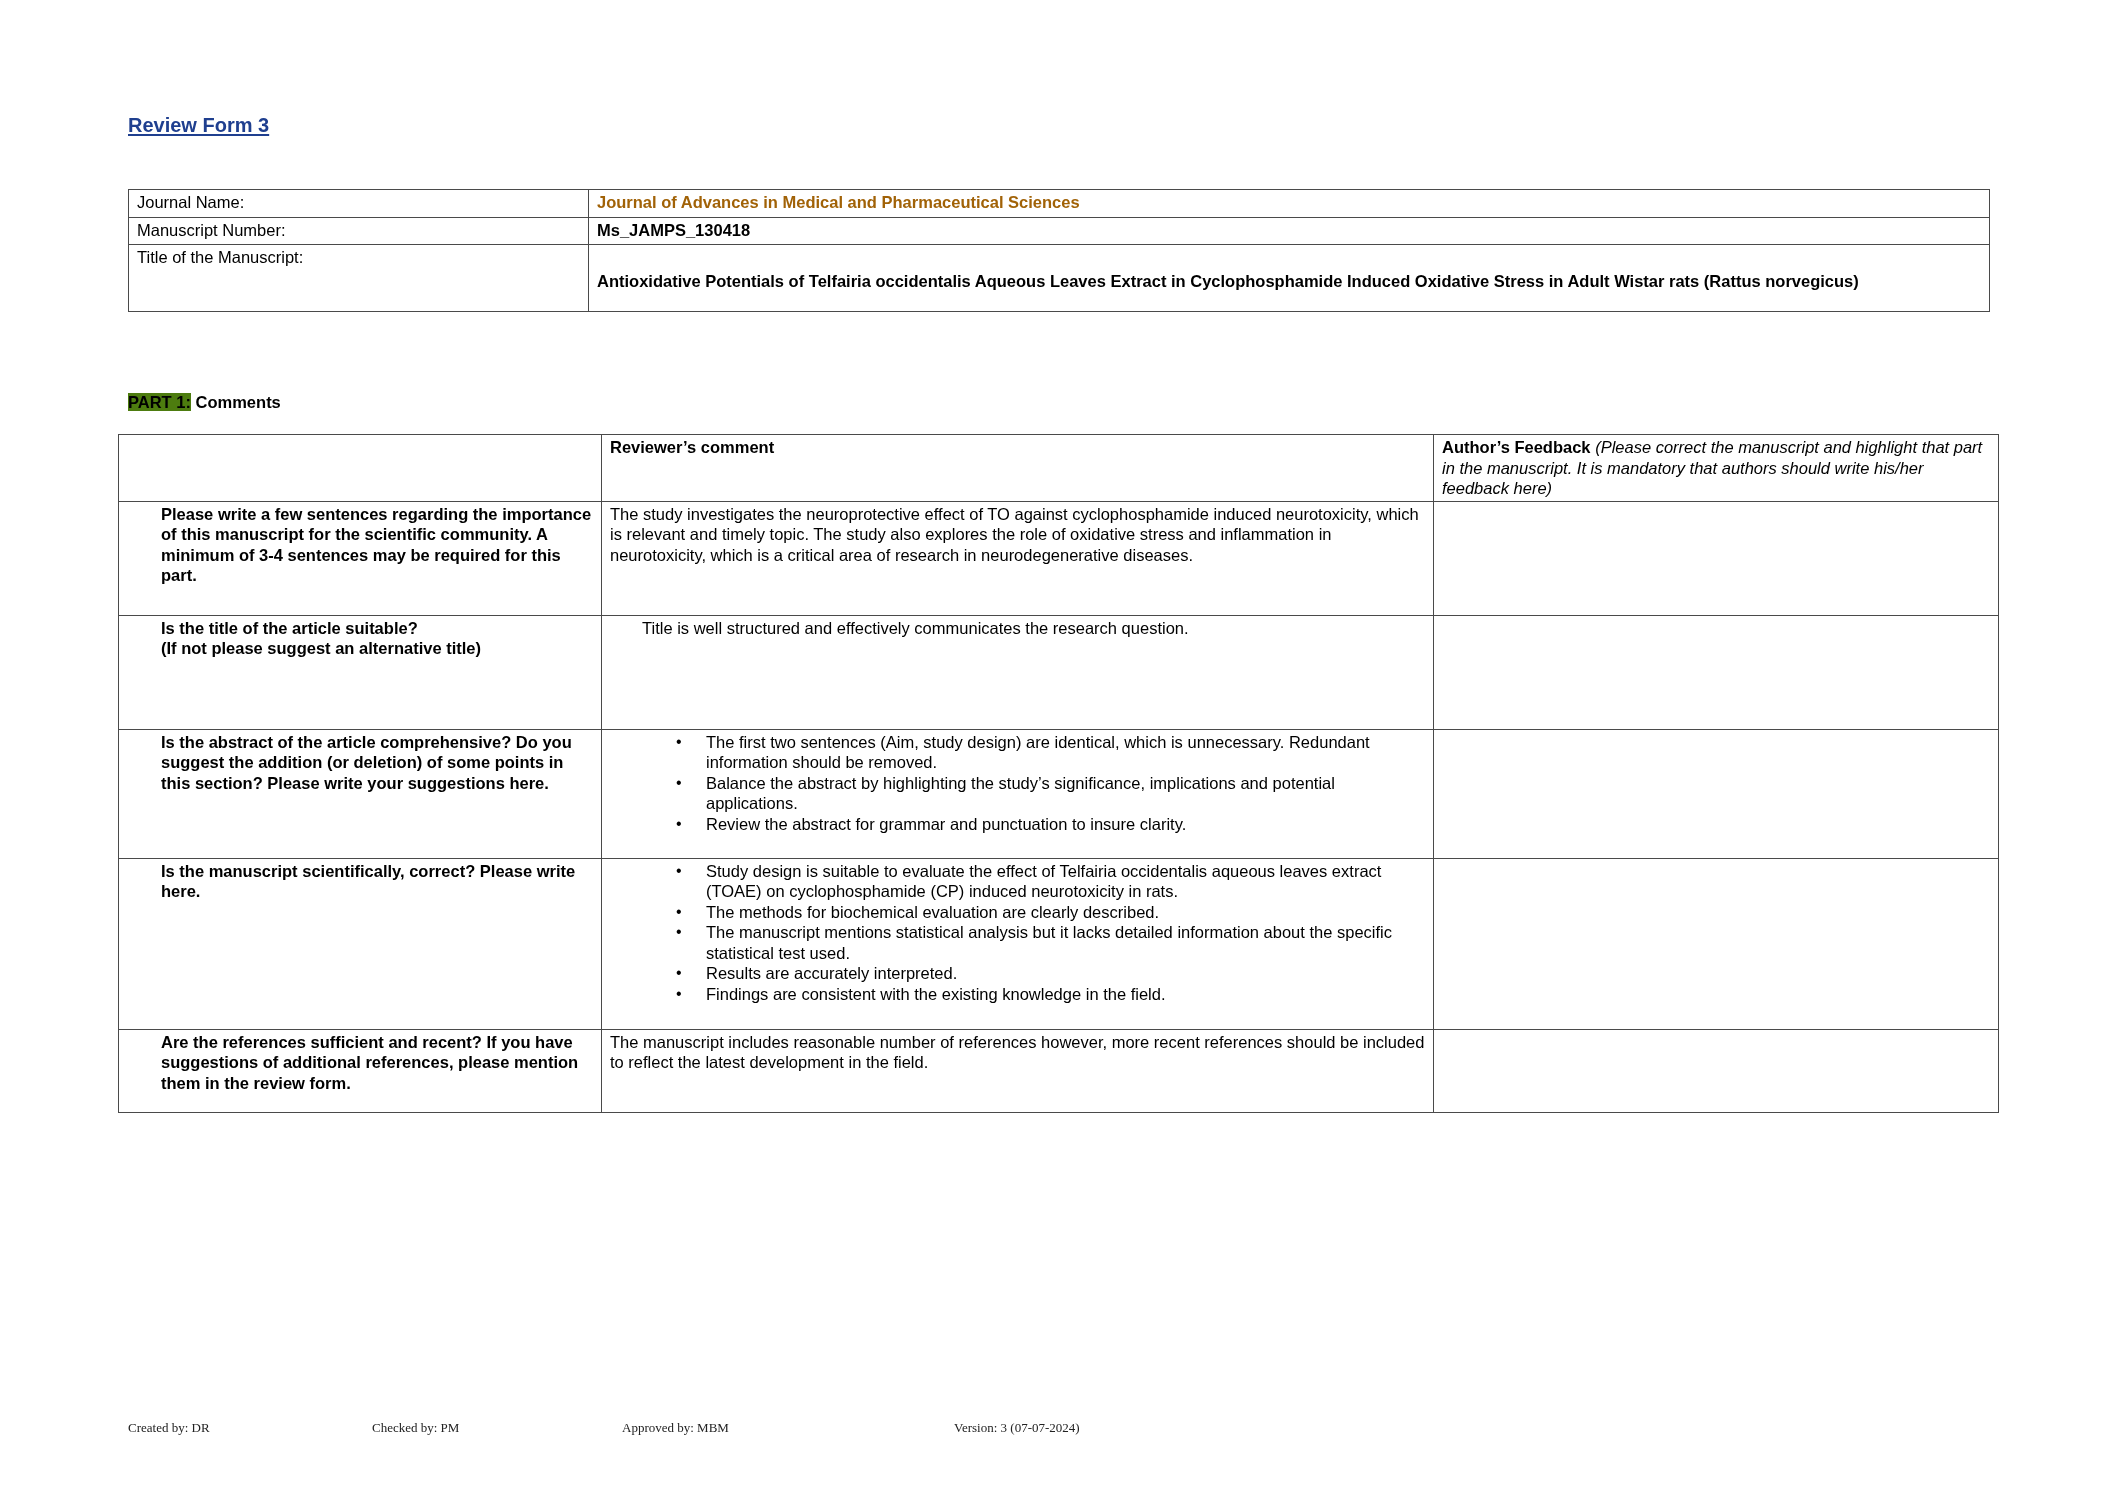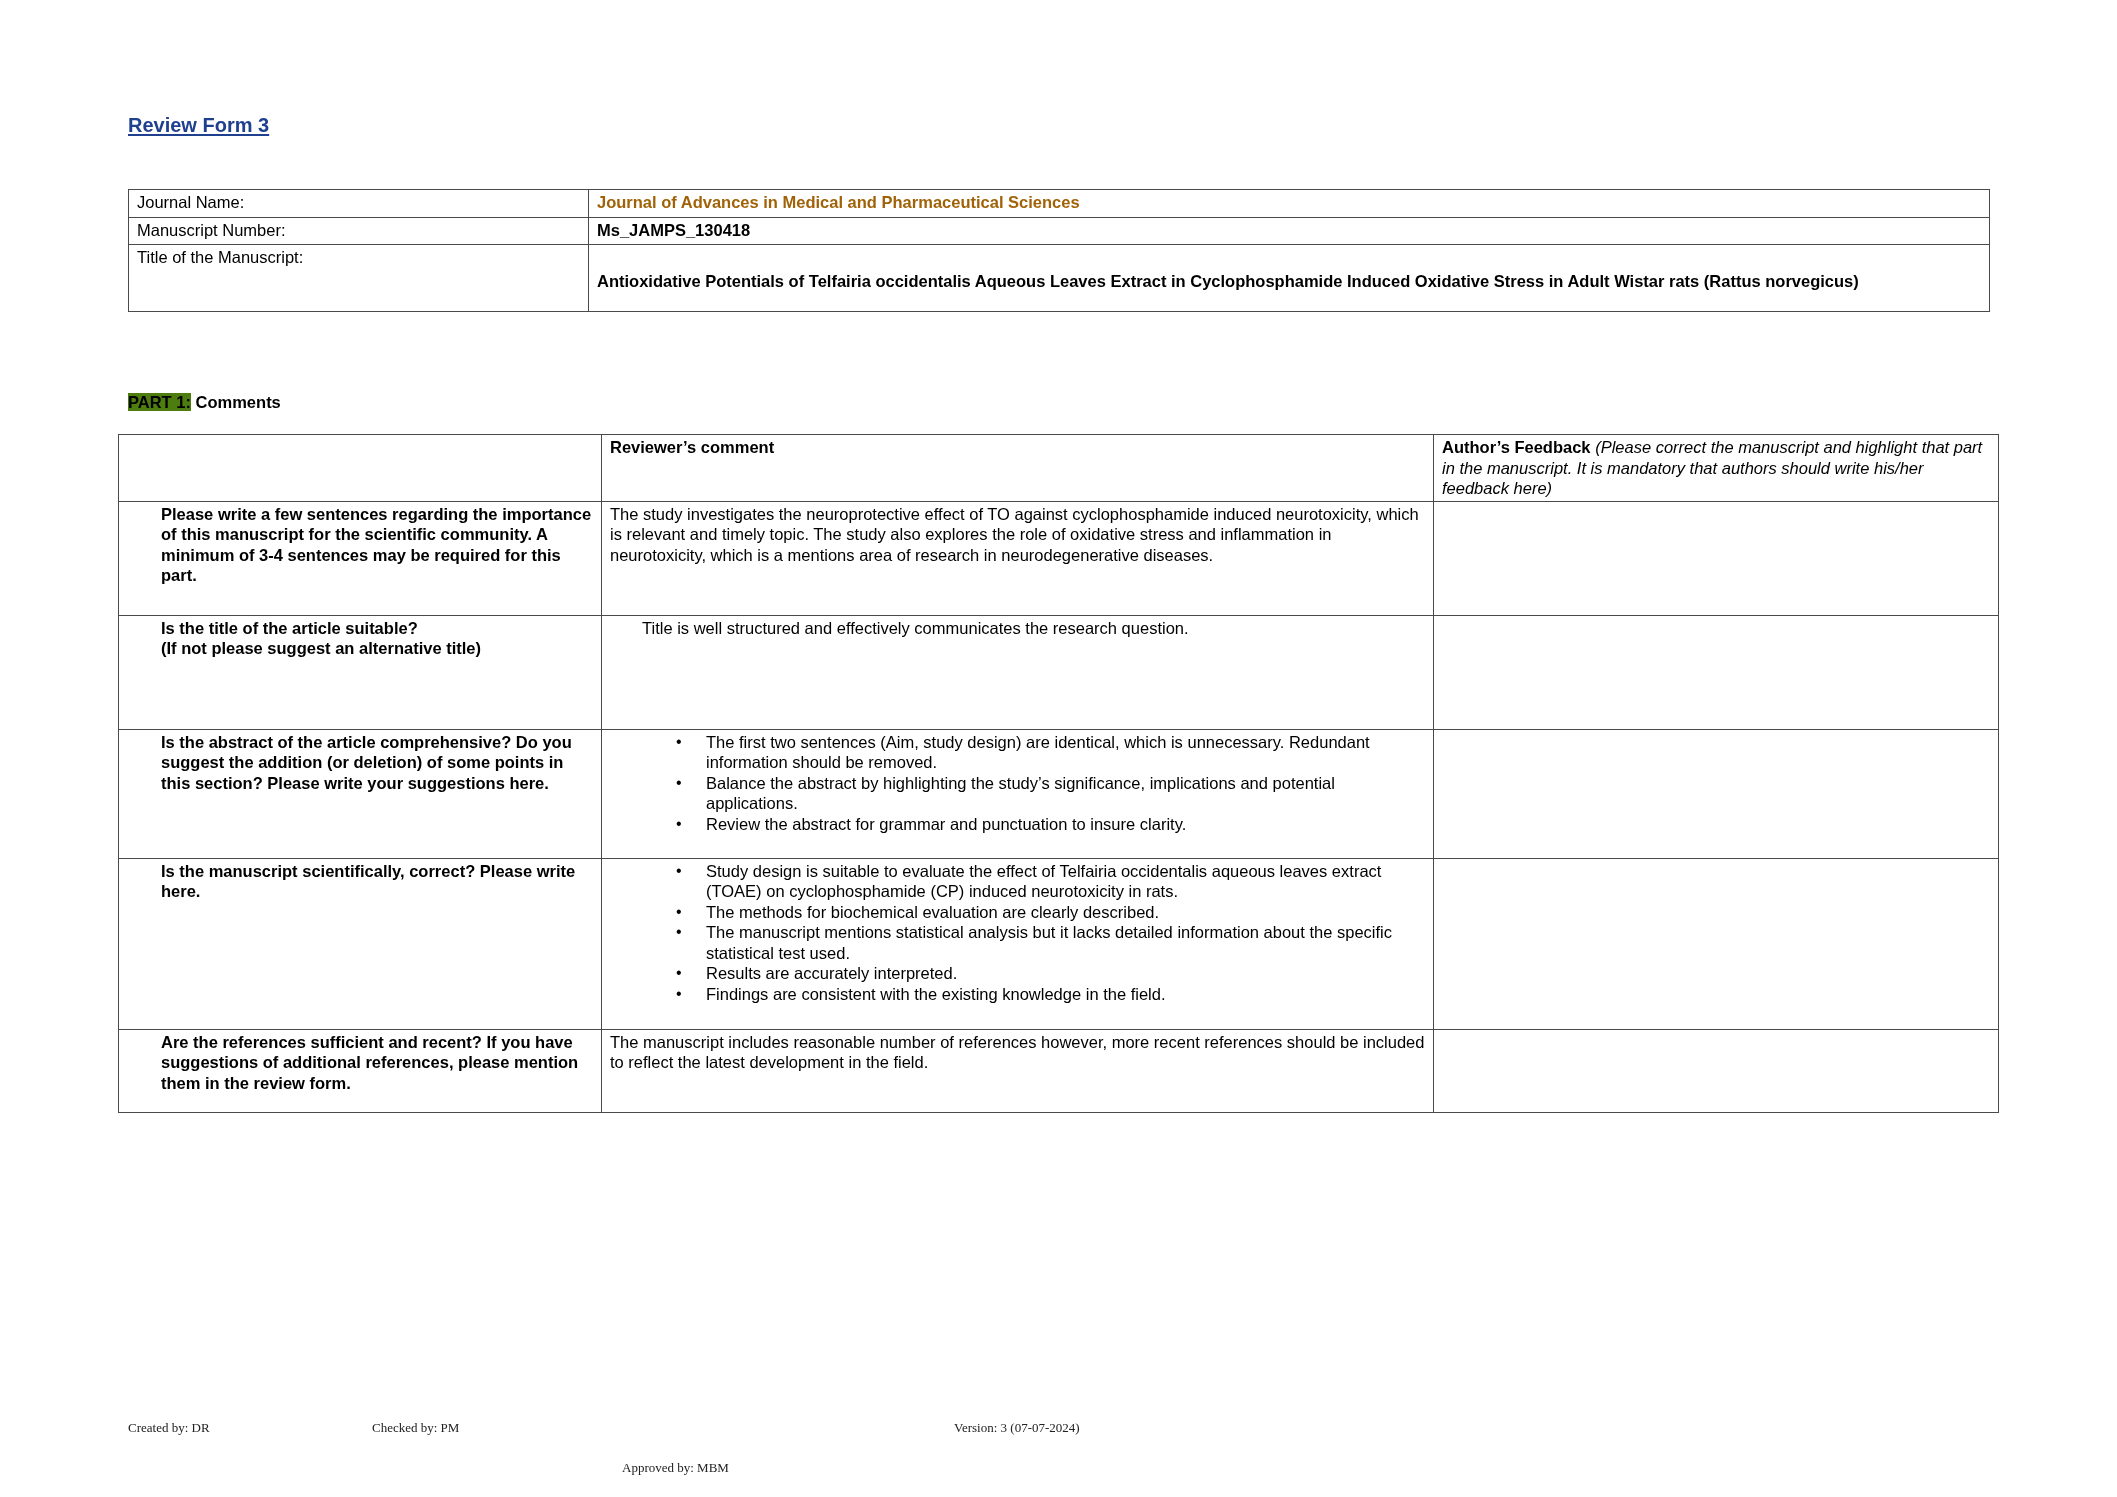--- a/index.html
+++ b/index.html
@@ -60,21 +60,21 @@
   ul.bullets li { position: relative; }
   ul.bullets li::before {
     content: "\2022"; position: absolute; left: -30px; top: 0; font-size: 16px;
   }
 
   .footer {
     position: absolute; top: 1420px; left: 0; width: 100%;
     font-family: "Liberation Serif", serif; font-size: 13px; color: #222;
   }
   .footer span { position: absolute; white-space: nowrap; }
-  .f1 { left: 128px; } .f2 { left: 372px; } .f3 { left: 622px; margin-top: 40px; } .f4 { left: 954px; }
+  .f1 { left: 128px; } .f2 { left: 372px; } .f3 { left: 622px; } .f4 { left: 954px; }
 </style>
 </head>
 <body>
 
 <div class="form-title">Review Form 3</div>
 
 <table class="meta">
   <tbody>
       <tr class="r1">
     <td class="label">Journal Name:</td>
@@ -102,21 +102,21 @@
       <tr class="hdr">
     <td class="q"></td>
     <td class="c bold">Reviewer’s comment</td>
     <td class="f">
       <span class="bold">Author’s Feedback</span><span class="italic"> (Please correct the manuscript and highlight that part in the manuscript. It is mandatory that authors should write his/her feedback here)</span>
     </td>
   </tr>
 
   <tr class="row1">
     <td class="q">Please write a few sentences regarding the importance of this manuscript for the scientific community. A minimum of 3-4 sentences may be required for this part.</td>
-    <td class="c">The study investigates the neuroprotective effect of TO against cyclophosphamide induced neurotoxicity, which is relevant and timely topic.  The study also explores the role of oxidative stress and inflammation in neurotoxicity, which is a mentions area of research in neurodegenerative diseases.</td>
+    <td class="c">The study investigates the neuroprotective effect of TO against cyclophosphamide induced neurotoxicity, which is relevant and timely topic.  The study also explores the role of oxidative stress and inflammation in neurotoxicity, which is a critical area of research in neurodegenerative diseases.</td>
     <td class="f"></td>
   </tr>
 
   <tr class="row2">
     <td class="q">
       <div>Is the title of the article suitable?</div>
       <div>(If not please suggest an alternative title)</div>
     </td>
     <td class="c">
       <span class="indent-text">Title is well structured and effectively communicates the research question.</span>

